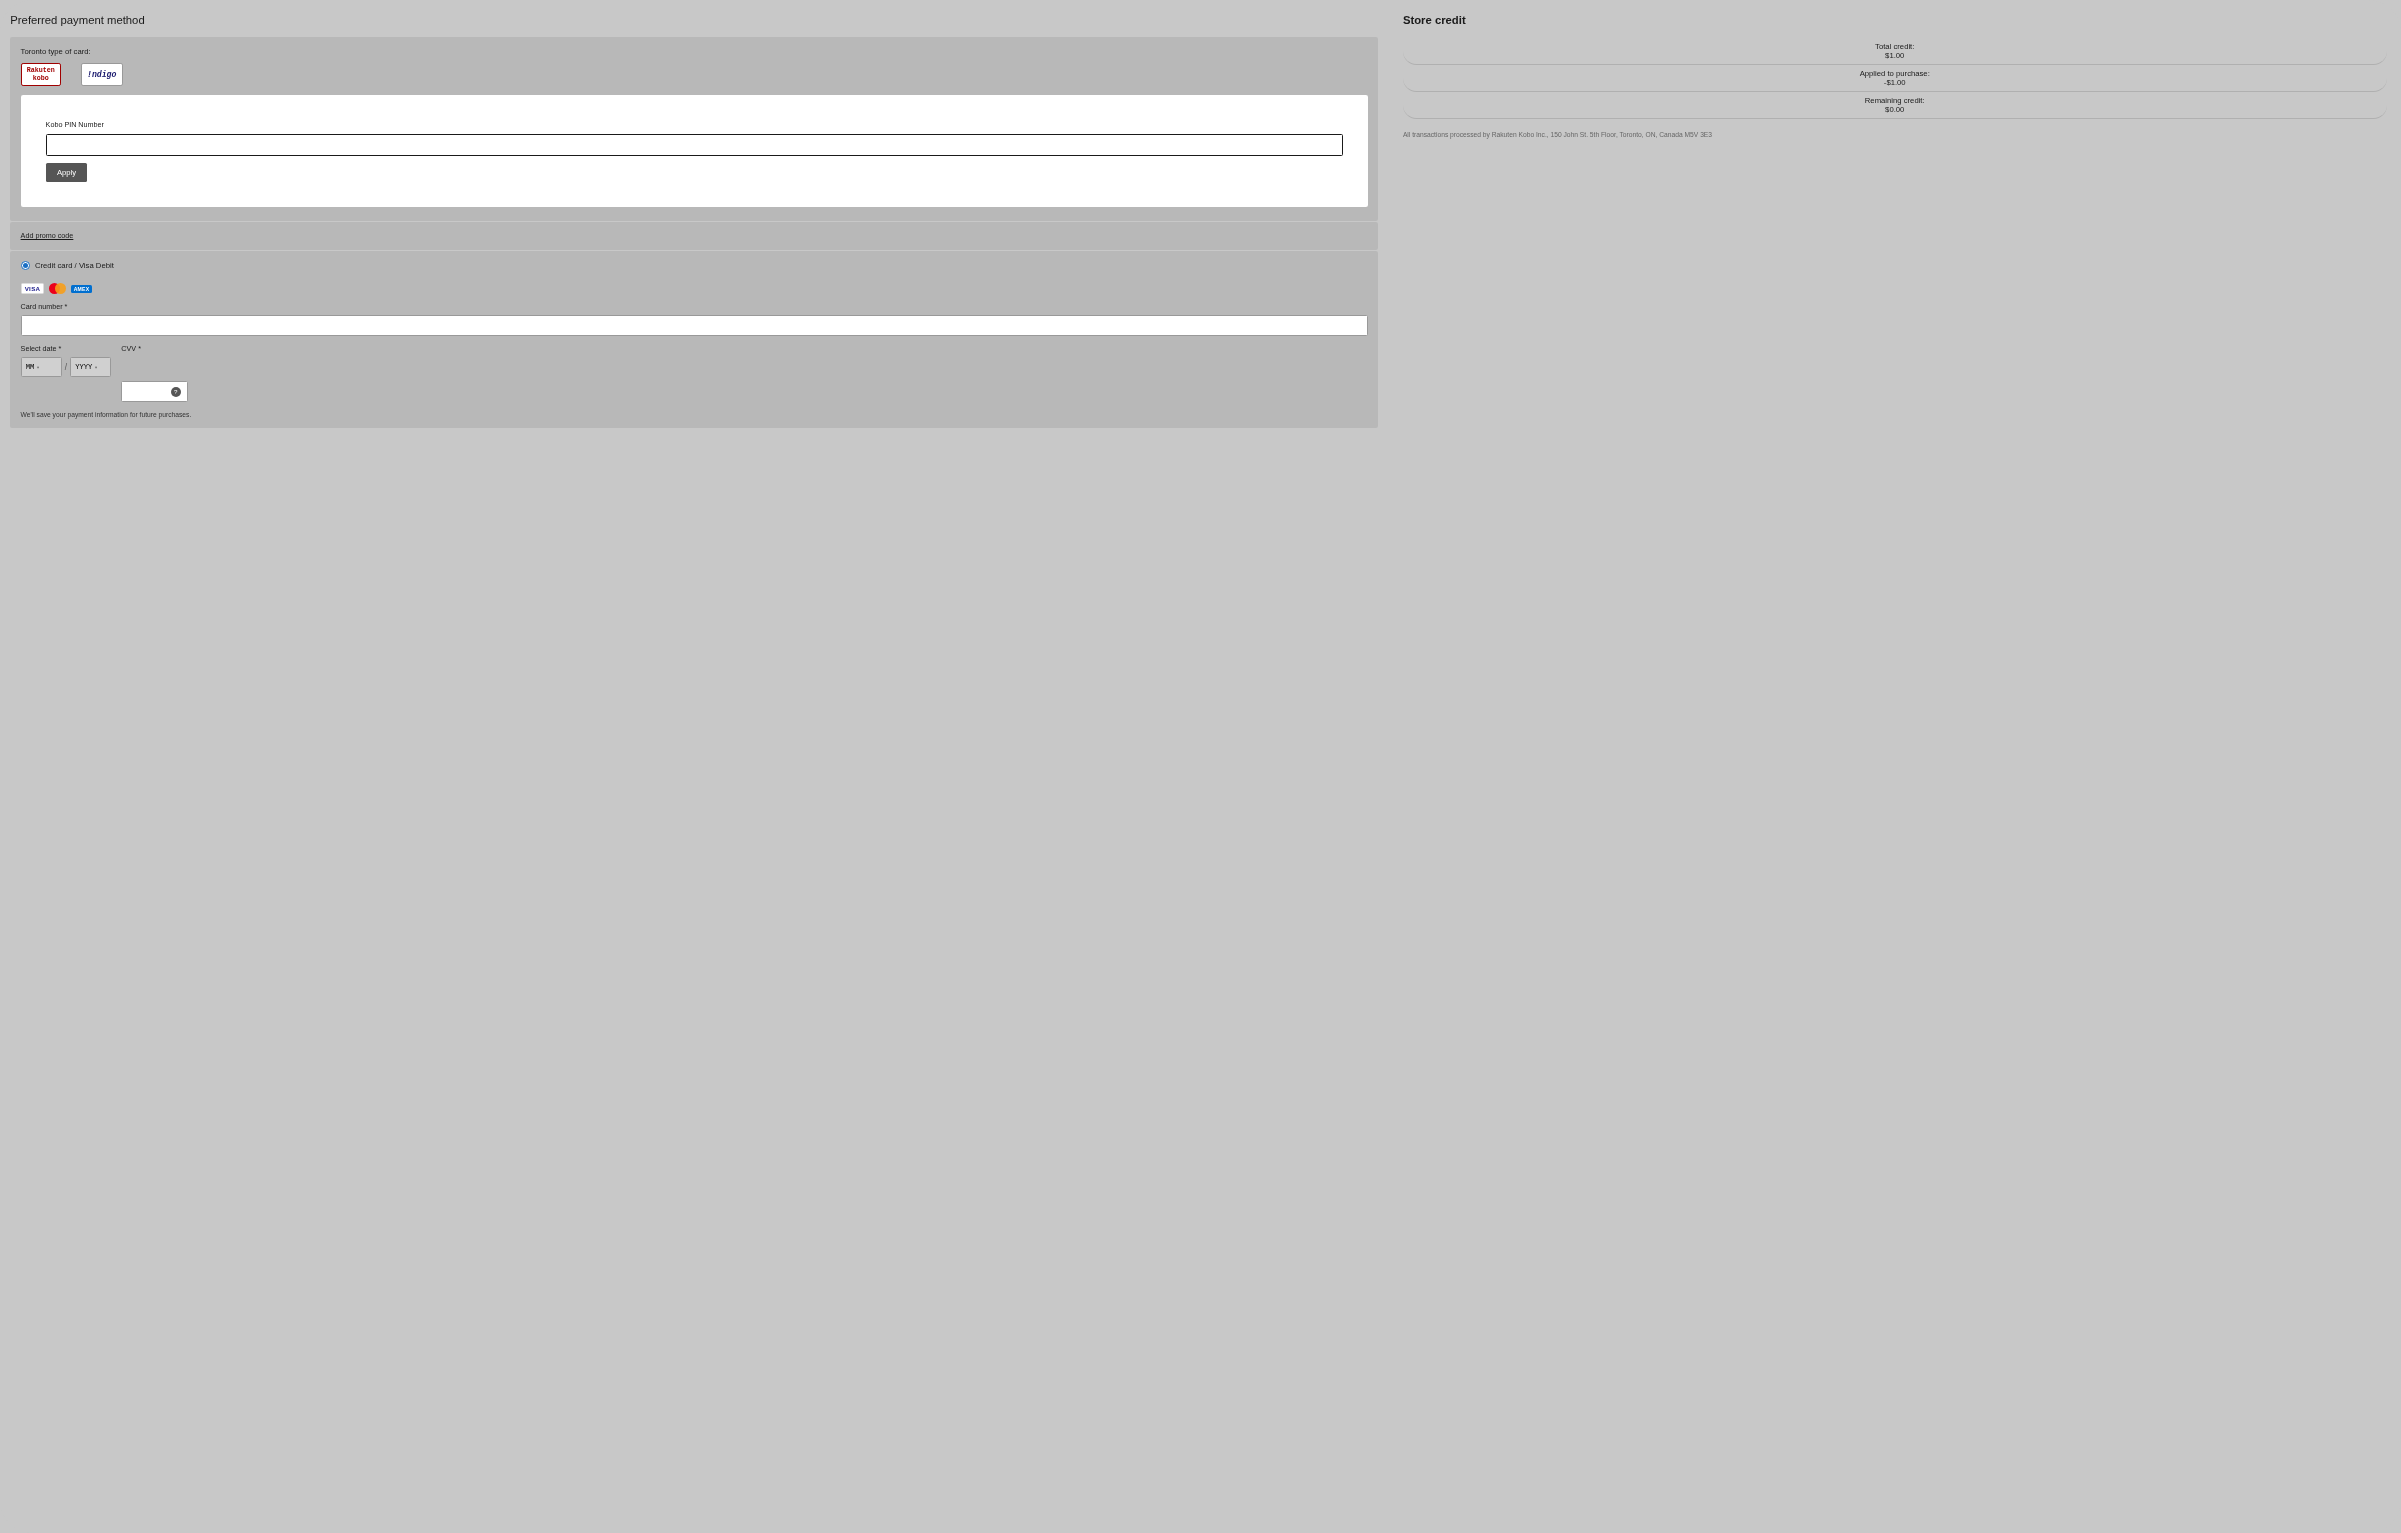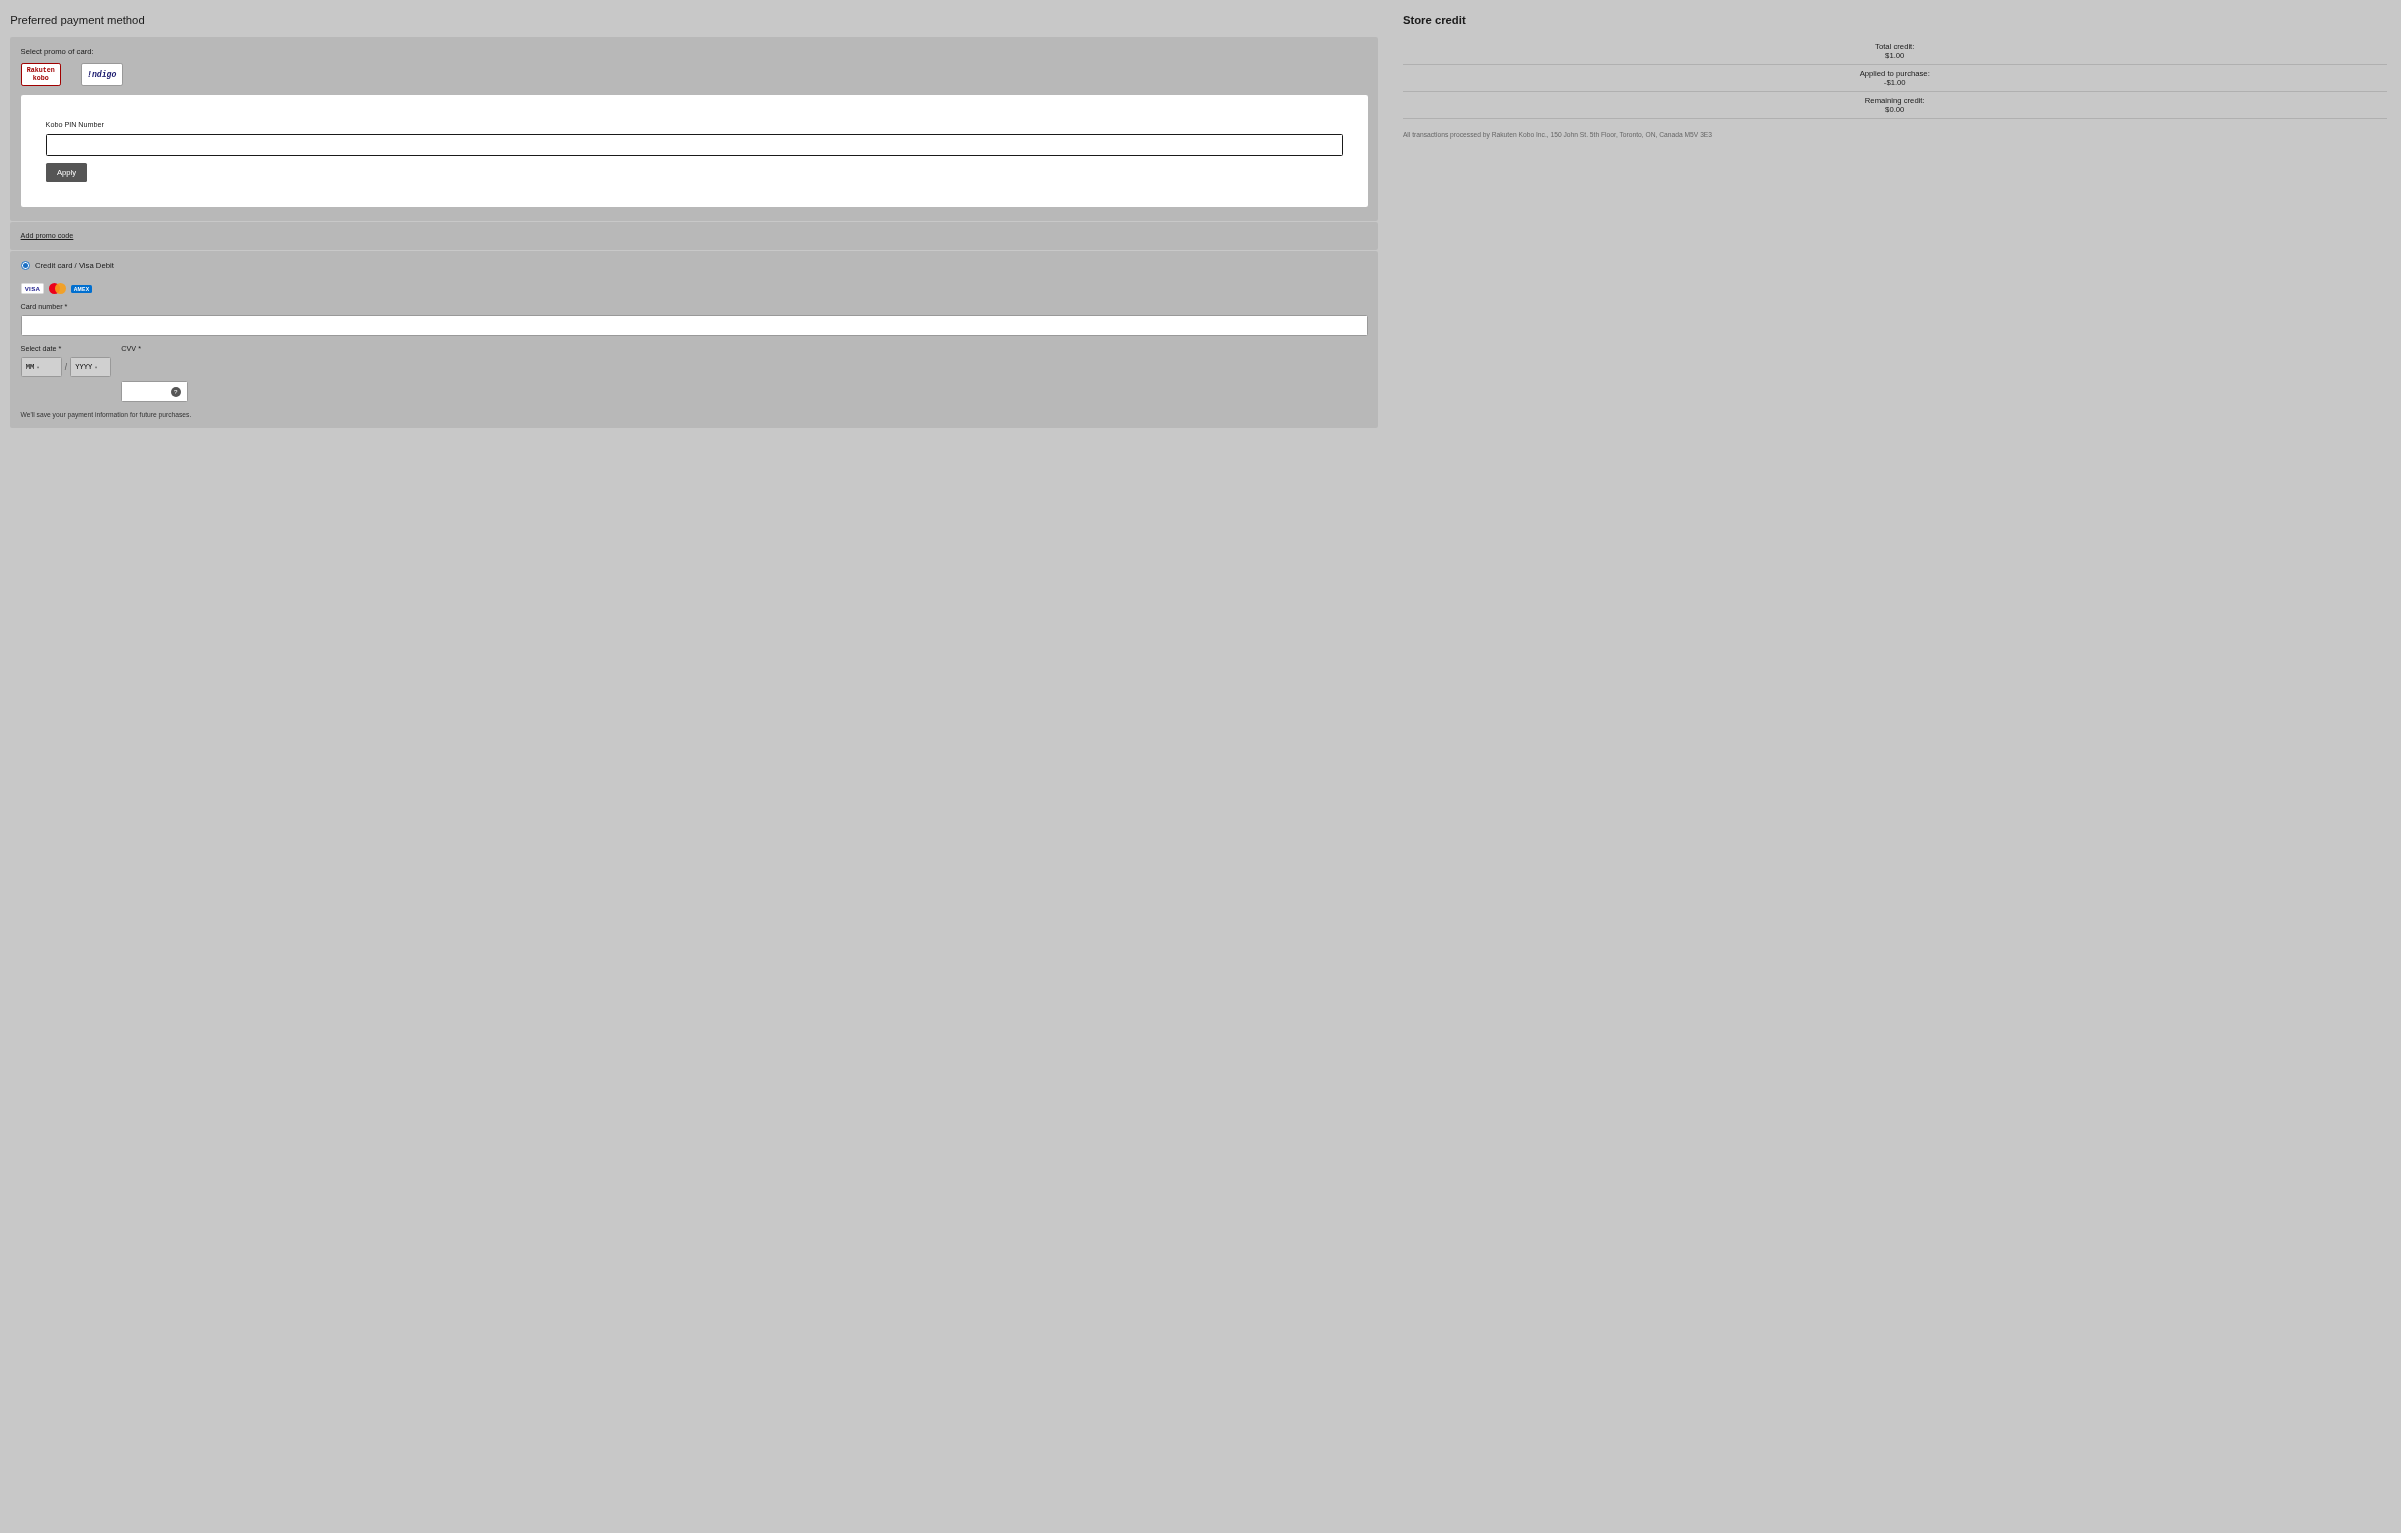--- a/index.html
+++ b/index.html
@@ -1,15 +1,15 @@
 <!DOCTYPE html>
 <html style="font-size:8.2px"><head>
   <meta charset="utf-8">
   <style>
-    * { box-sizing: border-box; margin: 0; padding: 0; }
+    * { box-sizing: border-box; margin: 0; padding: 0; border-radius: 32px; }
     body {
       font-family: Arial, sans-serif;
       background: #c8c8c8;
       min-height: 100vh;
     }
     .page-container {
       display: flex;
       width: 100%;
       min-height: 100vh;
       background: #c8c8c8;
@@ -336,21 +336,21 @@
   </style>
 </head>
 <body>
 
 <div class="page-container">
 
   <div class="left-panel">
     <h1 class="page-title">Preferred payment method</h1>
 
     <div class="card-section">
-      <div class="select-card-label">Select promo of card:</div>
+      <div class="select-card-label">Toronto type of card:</div>
       <div class="card-options">
         <div class="card-option selected">
           <div class="rakuten-logo">
             <span class="rakuten-text">Rakuten</span>
             <span class="kobo-text">kobo</span>
           </div>
         </div>
         <div class="card-option unselected">
           <span class="indigo-logo">!ndigo</span>
         </div>

